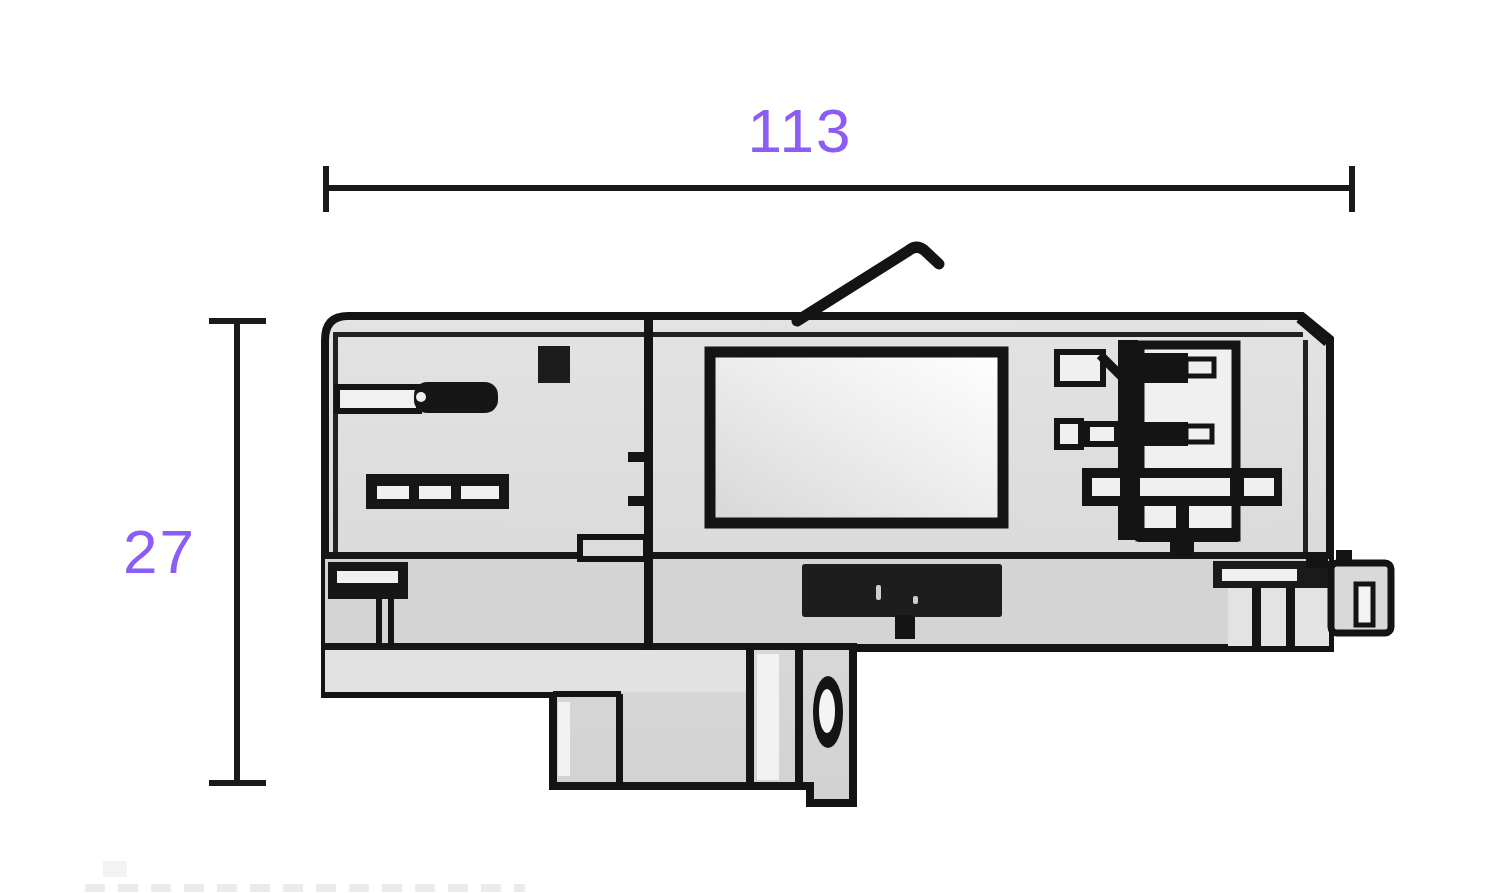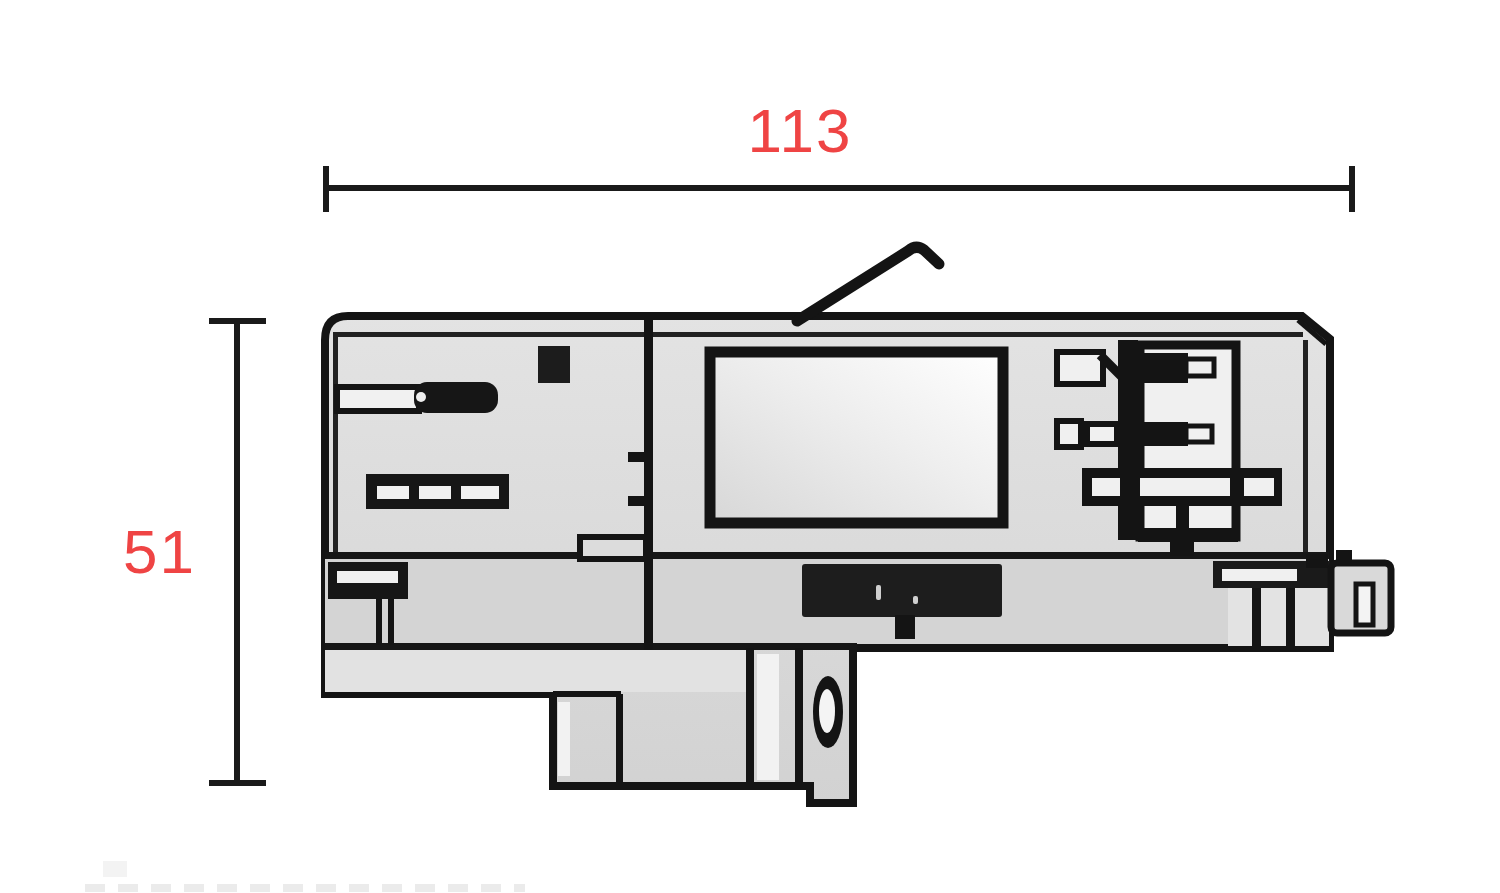--- a/index.html
+++ b/index.html
@@ -6,21 +6,21 @@
   .stage{
     position:relative;
     width:1500px;height:893px;
     background:#ffffff;
     overflow:hidden;
     font-family:"Liberation Sans", sans-serif;
   }
   svg{position:absolute;left:0;top:0;}
   .dim-label{
     position:absolute;
-    color:#ef4444;
+    color:#8b5cf6;
     font-family:"Liberation Sans", sans-serif;
     font-size:62px;
     font-weight:400;
     letter-spacing:2px;
     line-height:1;
     user-select:none;
   }
   .dim-width{left:700px;top:100px;width:200px;text-align:center;}
   .dim-height{left:100px;top:521px;width:96px;text-align:right;}
   .watermark{
@@ -31,21 +31,21 @@
     position:absolute;left:103px;top:861px;width:24px;height:16px;
     background:#f3f3f3;
   }
 </style>
 </head>
 <body>
 
 <div class="stage">
 
   <div class="dim-label dim-width">113</div>
-  <div class="dim-label dim-height">51</div>
+  <div class="dim-label dim-height">27</div>
 
   <svg width="1500" height="893" viewBox="0 0 1500 893">
     <defs>
       <linearGradient id="winGrad" x1="0" y1="1" x2="1" y2="0">
         <stop offset="0" stop-color="#d7d7d7"></stop>
         <stop offset="0.55" stop-color="#eeeeee"></stop>
         <stop offset="1" stop-color="#ffffff"></stop>
       </linearGradient>
       <linearGradient id="bodyGrad" x1="0" y1="0" x2="0" y2="1">
         <stop offset="0" stop-color="#e3e3e3"></stop>

